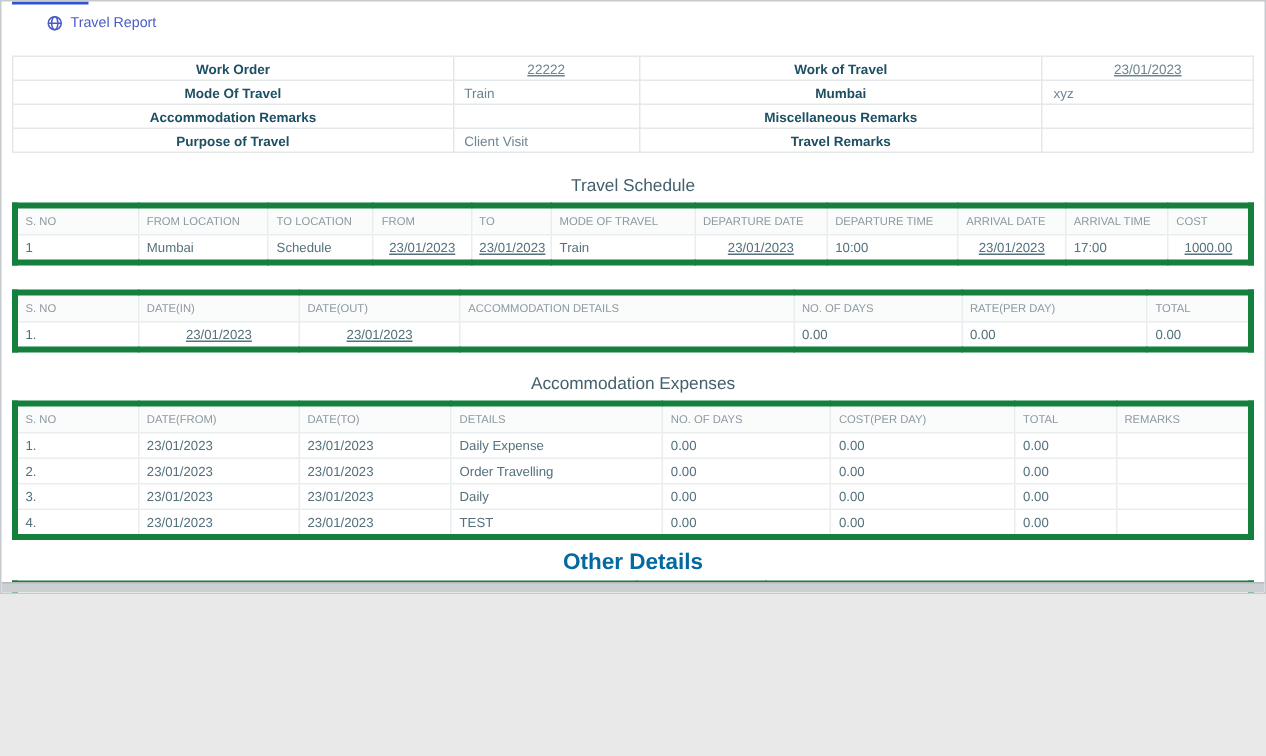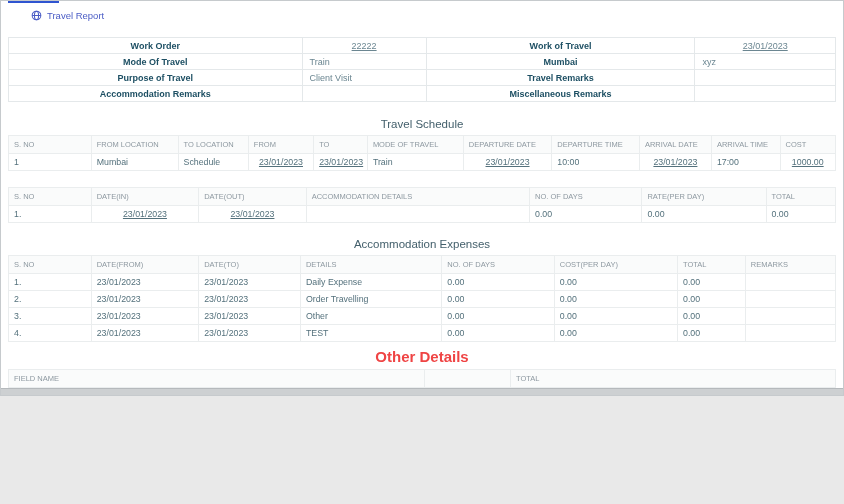--- a/index.html
+++ b/index.html
@@ -18,31 +18,31 @@
   .info-table td.lbl { font-weight: bold; color: #1d4f63; text-align: center; }
   
   .travel-request { margin-top: 6px; }
   .tr-title { font-size: 14px; font-weight: 600; color: #2d6272; }
   .tr-form-label { font-size: 8.5px; color: #5f6b73; margin-top: 5px; }
   .req { color: #e74c3c; }
   .download-link { display: inline-block; font-size: 8.5px; color: #7a6ff0; text-decoration: none; margin: 2px 0 0 18px; cursor: pointer; }
   
   .section { margin-top: 16px; }
   .section-title { text-align: center; font-size: 11.5px; color: #44606c; margin-bottom: 5px; }
-  .data-table { border: 1px solid #15803d; }
+  .data-table { border: 4px solid #15803d; }
   .data-table th { font-size: 7.5px; font-weight: normal; color: #8d98a0; text-transform: uppercase;
                    text-align: left; padding: 4px 5px; background: #fafbfb; border: 1px solid #eaedee;
                    height: 17px; overflow: hidden; white-space: nowrap; }
   .data-table td { font-size: 8.8px; color: #54717c; padding: 3px 5px; border: 1px solid #eaedee;
                    height: 17px; background: #fff; overflow: hidden; white-space: nowrap; }
   .lnk { text-decoration: underline; text-align: center; }
   .ralign { text-align: left; }
   
   .other-section { margin-top: 6px; }
-  .other-title { text-align: center; font-size: 15px; font-weight: 600; color: #ef4444; margin-bottom: 4px; }
+  .other-title { text-align: center; font-size: 15px; font-weight: 600; color: #0369a1; margin-bottom: 4px; }
   
   .total-line { text-align: center; font-size: 9.5px; color: #4b6570; margin-top: 20px; }
   .total-line b { color: #1d3d4a; }
   .bottom-bar { position: absolute; left: 0; bottom: 0; width: 100%; height: 7px;
                 background: #cdd0d2; border-top: 1px solid #b5b9bc; }
 </style>
 </head>
 <body>
 
 <div class="page">
@@ -75,29 +75,29 @@
         <td class="lbl">Work of Travel</td>
         <td class="lnk">23/01/2023</td>
       </tr>
       <tr>
         <td class="lbl">Mode Of Travel</td>
         <td>Train</td>
         <td class="lbl">Mumbai</td>
         <td>xyz</td>
       </tr>
       <tr>
+        <td class="lbl">Accommodation Remarks</td>
+        <td></td>
+        <td class="lbl">Miscellaneous Remarks</td>
+        <td></td>
+      </tr>
+      <tr>
         <td class="lbl">Purpose of Travel</td>
         <td>Client Visit</td>
         <td class="lbl">Travel Remarks</td>
-        <td></td>
-      </tr>
-      <tr>
-        <td class="lbl">Accommodation Remarks</td>
-        <td></td>
-        <td class="lbl">Miscellaneous Remarks</td>
         <td></td>
       </tr>
     </tbody>
       </table>
 
 
     <div class="section">
       <div class="section-title">Travel Schedule</div>
       <table class="data-table">
         <colgroup>
@@ -219,21 +219,21 @@
           <td>Order Travelling</td>
           <td>0.00</td>
           <td>0.00</td>
           <td>0.00</td>
           <td></td>
         </tr>
         <tr>
           <td>3.</td>
           <td>23/01/2023</td>
           <td>23/01/2023</td>
-          <td>Other</td>
+          <td>Daily</td>
           <td>0.00</td>
           <td>0.00</td>
           <td>0.00</td>
           <td></td>
         </tr>
         <tr>
           <td>4.</td>
           <td>23/01/2023</td>
           <td>23/01/2023</td>
           <td>TEST</td>

